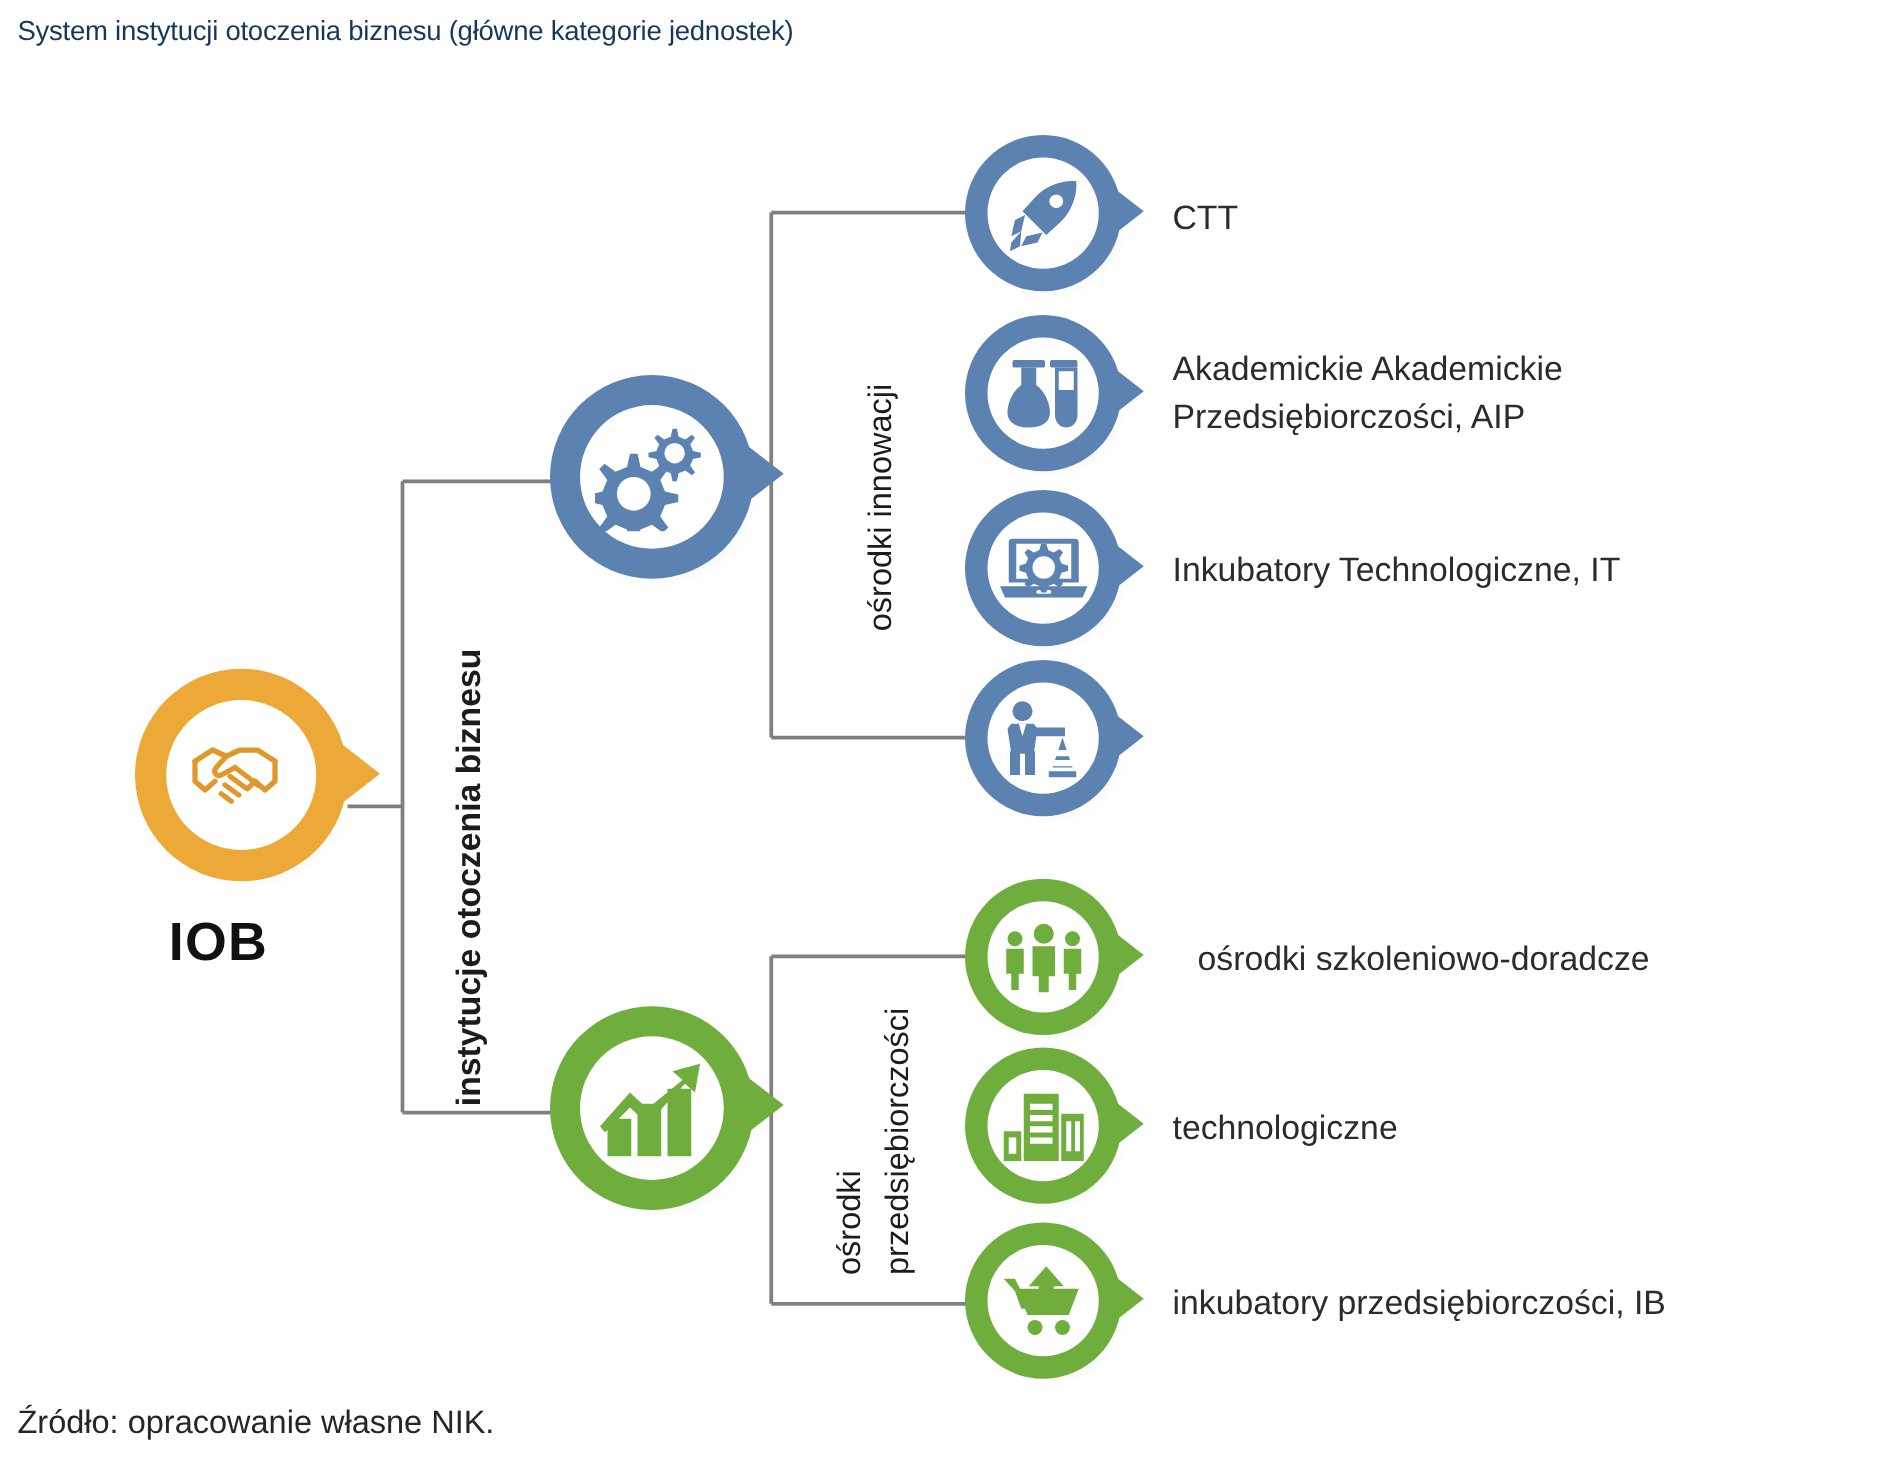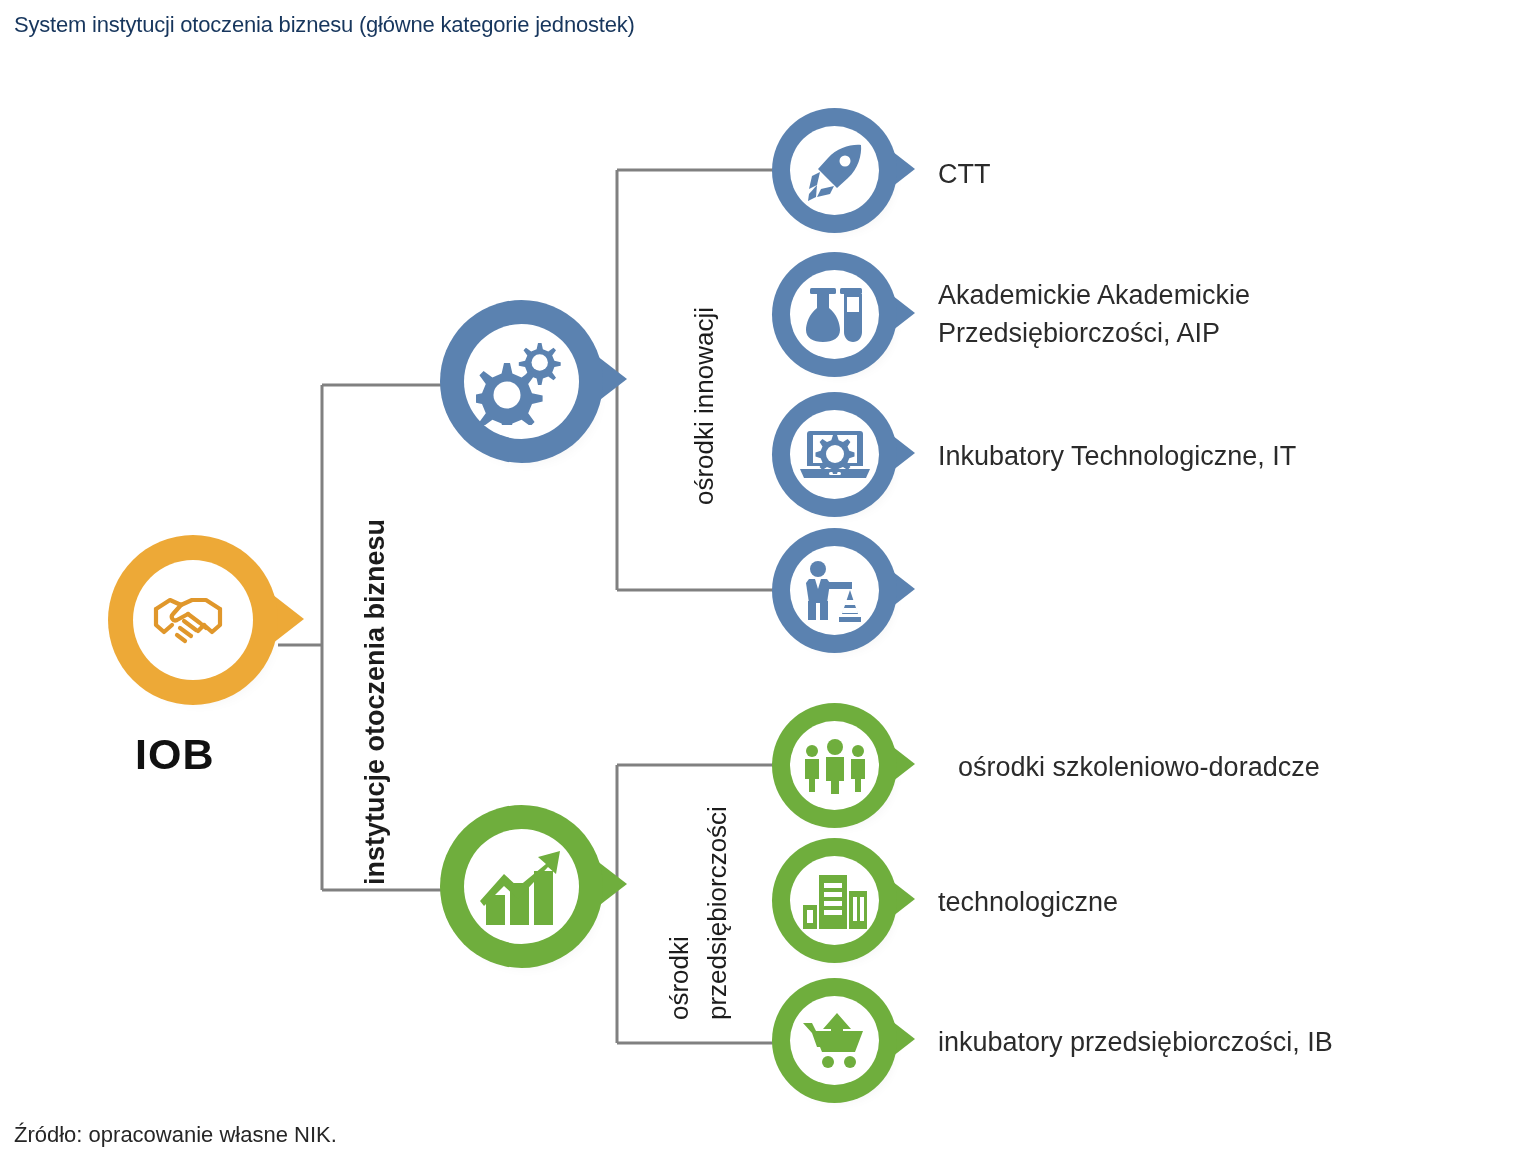--- a/index.html
+++ b/index.html
@@ -15,21 +15,21 @@
   
   .title{
     position:absolute;left:14px;top:12px;
     font-size:22px;color:#17365d;white-space:nowrap;
     letter-spacing:-0.2px;
   }
 
   
   .source{
     position:absolute;left:14px;top:1122px;
-    font-size:22px;color:#262626;white-space:nowrap;
+    font-size:26px;color:#262626;white-space:nowrap;
   }
 
   
   #wires{position:absolute;left:0;top:0;width:1520px;height:1166px;}
 
   
   .node{position:absolute;}
   .node .ring{
     position:absolute;left:0;top:0;border-radius:50%;
     box-sizing:border-box;

